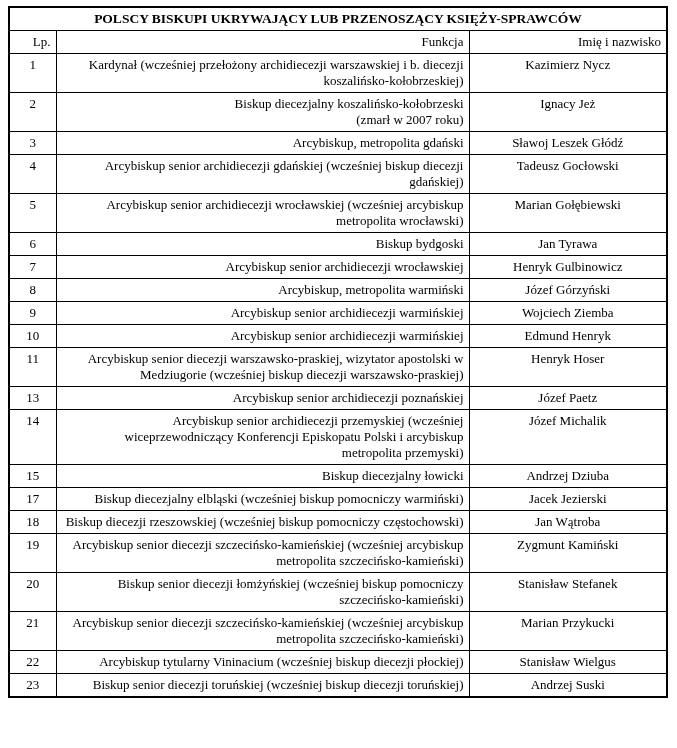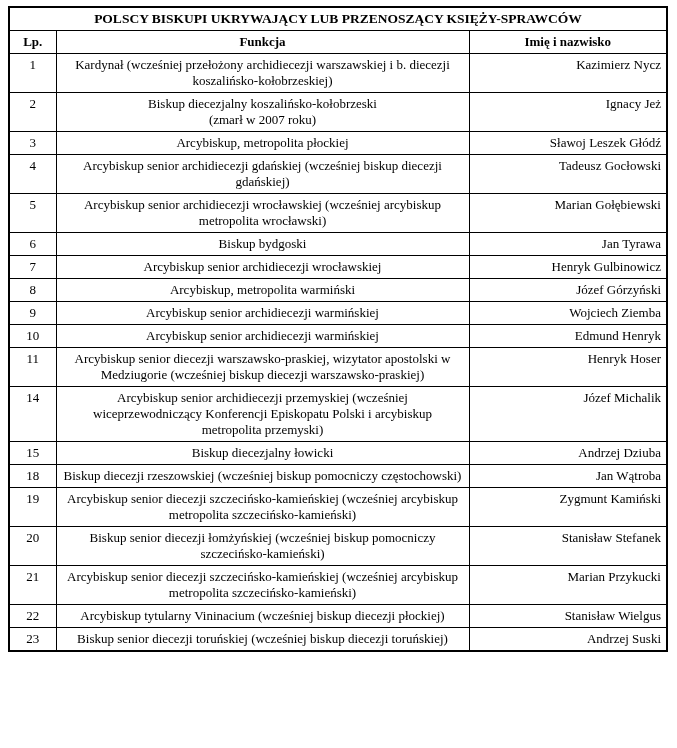--- a/index.html
+++ b/index.html
@@ -36,34 +36,34 @@
     background: #ffffff;
   }
   .title-cell {
     text-align: center;
     font-weight: bold;
     font-size: 13.5px;
     padding: 3px 4px;
     border-bottom: 2px solid #000000;
   }
   th.col-header {
-    text-align: center;
-    font-weight: bold;
+    text-align: right;
+    font-weight: normal;
     font-size: 13px;
     border-bottom: 2px solid #000000;
   }
   td.cell-lp {
     text-align: center;
   }
   td.cell-funkcja {
-    text-align: center;
+    text-align: right;
     white-space: pre-line;
   }
   td.cell-name {
-    text-align: right;
+    text-align: center;
   }
 </style>
 </head>
 <body>
 
 <div class="page">
   <table class="bishops">
     <colgroup>
       <col class="col-lp">
       <col class="col-fn">
@@ -86,21 +86,21 @@
           <td class="cell-name">Kazimierz Nycz</td>
         </tr>
         <tr>
           <td class="cell-lp">2</td>
           <td class="cell-funkcja">Biskup diecezjalny koszalińsko-kołobrzeski
 (zmarł w 2007 roku)</td>
           <td class="cell-name">Ignacy Jeż</td>
         </tr>
         <tr>
           <td class="cell-lp">3</td>
-          <td class="cell-funkcja">Arcybiskup, metropolita płockiej</td>
+          <td class="cell-funkcja">Arcybiskup, metropolita gdański</td>
           <td class="cell-name">Sławoj Leszek Głódź</td>
         </tr>
         <tr>
           <td class="cell-lp">4</td>
           <td class="cell-funkcja">Arcybiskup senior archidiecezji gdańskiej (wcześniej biskup diecezji gdańskiej)</td>
           <td class="cell-name">Tadeusz Gocłowski</td>
         </tr>
         <tr>
           <td class="cell-lp">5</td>
           <td class="cell-funkcja">Arcybiskup senior archidiecezji wrocławskiej (wcześniej arcybiskup metropolita wrocławski)</td>
@@ -130,28 +130,38 @@
           <td class="cell-lp">10</td>
           <td class="cell-funkcja">Arcybiskup senior archidiecezji warmińskiej</td>
           <td class="cell-name">Edmund Henryk</td>
         </tr>
         <tr>
           <td class="cell-lp">11</td>
           <td class="cell-funkcja">Arcybiskup senior diecezji warszawsko-praskiej, wizytator apostolski w Medziugorie (wcześniej biskup diecezji warszawsko-praskiej)</td>
           <td class="cell-name">Henryk Hoser</td>
         </tr>
         <tr>
+          <td class="cell-lp">13</td>
+          <td class="cell-funkcja">Arcybiskup senior archidiecezji poznańskiej</td>
+          <td class="cell-name">Józef Paetz</td>
+        </tr>
+        <tr>
           <td class="cell-lp">14</td>
           <td class="cell-funkcja">Arcybiskup senior archidiecezji przemyskiej (wcześniej wiceprzewodniczący Konferencji Episkopatu Polski i arcybiskup metropolita przemyski)</td>
           <td class="cell-name">Józef Michalik</td>
         </tr>
         <tr>
           <td class="cell-lp">15</td>
           <td class="cell-funkcja">Biskup diecezjalny łowicki</td>
           <td class="cell-name">Andrzej Dziuba</td>
+        </tr>
+        <tr>
+          <td class="cell-lp">17</td>
+          <td class="cell-funkcja">Biskup diecezjalny elbląski (wcześniej biskup pomocniczy warmiński)</td>
+          <td class="cell-name">Jacek Jezierski</td>
         </tr>
         <tr>
           <td class="cell-lp">18</td>
           <td class="cell-funkcja">Biskup diecezji rzeszowskiej (wcześniej biskup pomocniczy częstochowski)</td>
           <td class="cell-name">Jan Wątroba</td>
         </tr>
         <tr>
           <td class="cell-lp">19</td>
           <td class="cell-funkcja">Arcybiskup senior diecezji szczecińsko-kamieńskiej (wcześniej arcybiskup metropolita szczecińsko-kamieński)</td>
           <td class="cell-name">Zygmunt Kamiński</td>

